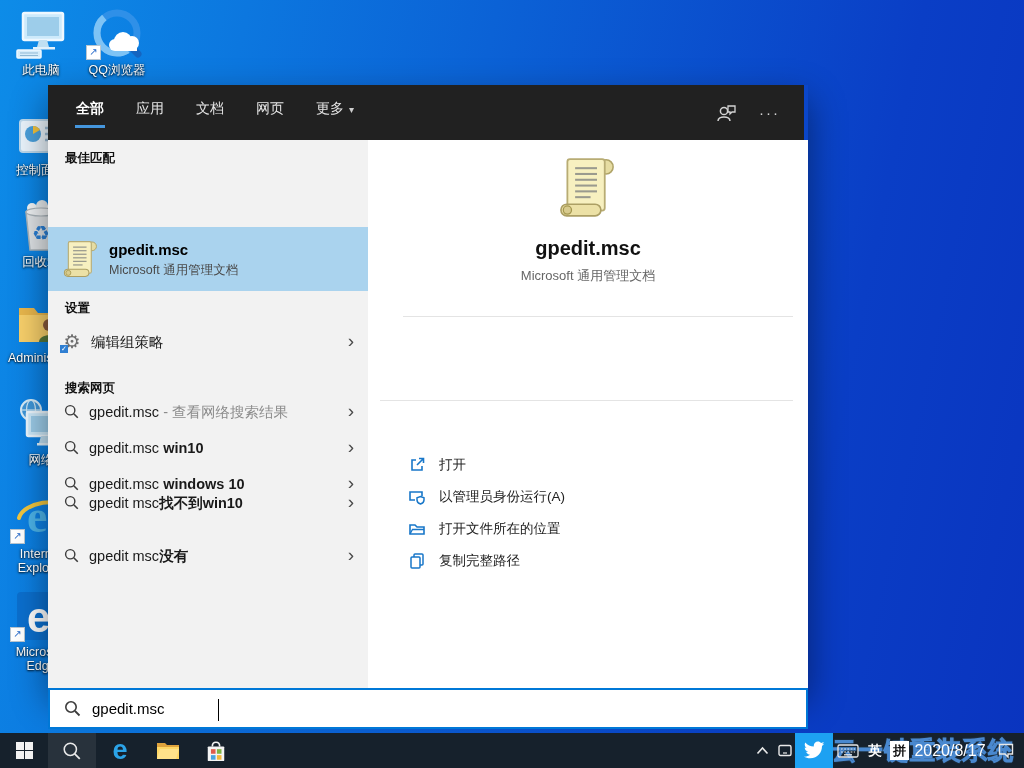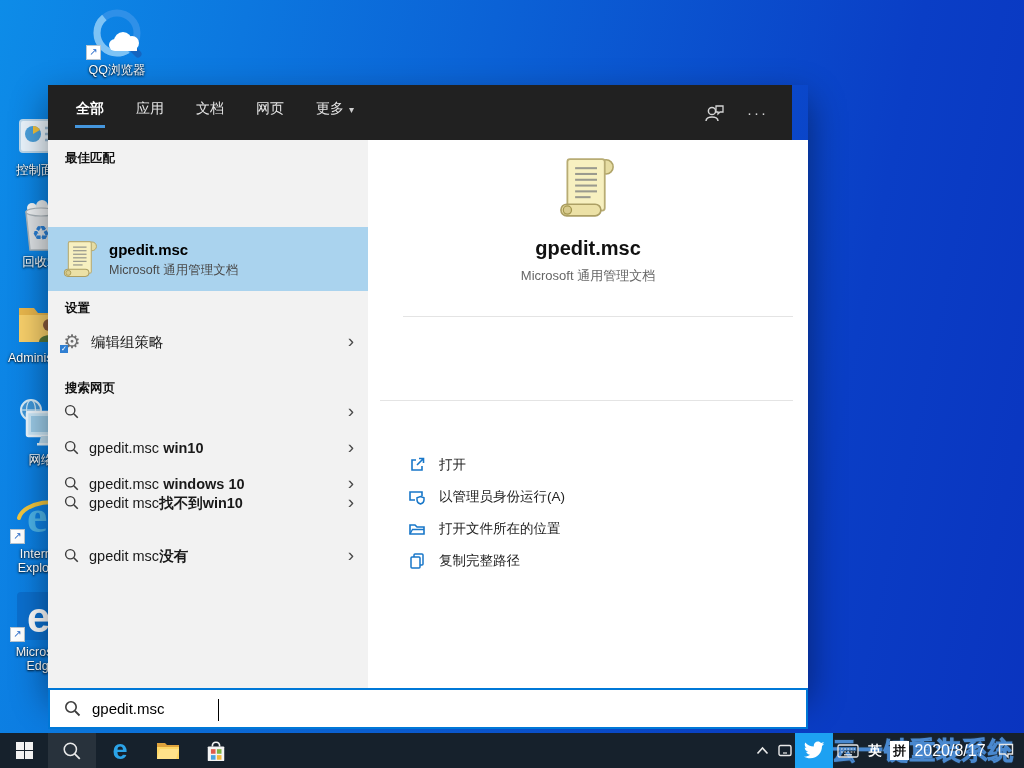--- a/index.html
+++ b/index.html
@@ -12,21 +12,21 @@
   .dicon{position:absolute;width:66px;text-align:center;z-index:1;}
   .dicon .art{height:52px;display:flex;align-items:flex-end;justify-content:center;position:relative;}
   .dicon .lbl{margin-top:3px;font-size:12.5px;color:#fff;line-height:14px;
               text-shadow:0 1px 2px rgba(0,0,0,.85),0 0 3px rgba(0,0,0,.5);}
   .badge{position:absolute;left:2px;bottom:0;width:13px;height:13px;background:#fff;border:1px solid #b9c6d0;
          font-size:10px;line-height:12px;color:#1d64c8;text-align:center;}
 
   
   .panel{position:absolute;left:48px;top:85px;width:760px;height:603px;z-index:10;
          box-shadow:0 14px 34px rgba(0,0,0,.45);}
-  .panel-header{position:absolute;left:0;top:0;right:16px;height:55px;background:#212121;
+  .panel-header{position:absolute;left:0;top:0;right:4px;height:55px;background:#212121;
                 display:flex;align-items:center;}
   .tabs{display:flex;align-items:center;margin-left:27px;gap:30px;}
   .tab{position:relative;color:#e6e6e6;font-size:14px;padding:4px 1px 12px;cursor:default;}
   .tab.active{font-weight:bold;color:#fff;}
   .tab.active:after{content:"";position:absolute;left:0;right:0;bottom:2px;height:3px;background:#4596dd;}
   .tab .caret{font-size:10px;margin-left:5px;color:#cfcfcf;}
   .hdr-right{margin-left:auto;display:flex;align-items:center;gap:22px;margin-right:24px;color:#d4d4d4;}
   .dots{font-size:15px;letter-spacing:2px;color:#d4d4d4;}
 
   .panel-body{position:absolute;left:0;top:55px;right:0;bottom:0;background:#fff;}
@@ -108,20 +108,34 @@
       <line x1="14" y1="20" x2="31" y2="20" stroke="#9a9a8e" stroke-width="1.6"></line>
       <line x1="14" y1="24.5" x2="31" y2="24.5" stroke="#9a9a8e" stroke-width="1.6"></line>
       <line x1="14" y1="29" x2="31" y2="29" stroke="#9a9a8e" stroke-width="1.6"></line>
       <line x1="14" y1="33.5" x2="26" y2="33.5" stroke="#9a9a8e" stroke-width="1.6"></line>
       <rect x="3" y="39" width="31" height="9" rx="4.5" fill="#ece1a6" stroke="#ac9f64" stroke-width="1.3"></rect>
       <circle cx="8" cy="43.5" r="3.2" fill="#d8cb8e" stroke="#a4974f" stroke-width="1"></circle>
     </g>
   </defs>
 </svg>
 
+  <div class="dicon" style="left:8px;top:8px">
+    <div class="art">
+      <svg width="52" height="50" viewBox="0 0 52 50">
+        <rect x="8" y="3" width="40" height="27" rx="1.5" fill="#cdeafb" stroke="#eef8ff" stroke-width="2.5"></rect>
+        <rect x="12" y="7" width="32" height="19" fill="#9dcdea"></rect>
+        <polygon points="24,30 32,30 34,37 22,37" fill="#bfdff2"></polygon>
+        <rect x="18" y="37" width="22" height="2.5" fill="#e2f1fb"></rect>
+        <rect x="2" y="40" width="24" height="8" rx="1" fill="#d6ecfa" stroke="#eef8ff" stroke-width="1.5"></rect>
+        <line x1="5" y1="43" x2="23" y2="43" stroke="#8fb8d4" stroke-width="1"></line>
+        <line x1="5" y1="45.5" x2="23" y2="45.5" stroke="#8fb8d4" stroke-width="1"></line>
+      </svg>
+    </div>
+    <div class="lbl">此电脑</div>
+  </div>
 
   <div class="dicon" style="left:84px;top:8px">
     <div class="art">
       <svg width="54" height="52" viewBox="0 0 54 52">
         <circle cx="27" cy="25" r="20" fill="none" stroke="#2f90e8" stroke-width="7"></circle>
         <circle cx="27" cy="25" r="20" fill="none" stroke="#7ec3f5" stroke-width="7" stroke-dasharray="60 120" stroke-dashoffset="-20"></circle>
         <line x1="40" y1="38" x2="48" y2="46" stroke="#1565c0" stroke-width="7" stroke-linecap="round"></line>
         <circle cx="33" cy="33" r="9" fill="#fff"></circle>
         <circle cx="42" cy="35" r="7" fill="#fff"></circle>
         <circle cx="25" cy="37" r="6" fill="#fff"></circle>
@@ -255,20 +269,21 @@
           <span class="rtext">编辑组策略</span>
           <span class="chev">›</span>
         </div>
 
         <div class="sec-h" style="top:240px">搜索网页</div>
 
         <div class="row webrow" style="top:254px">
           <svg class="mag16" viewBox="0 0 18 18">
               <use href="#sym-mag"></use>
             </svg>
+          <span class="rtext"><span>gpedit.msc</span><b></b><span class="gray"> - 查看网络搜索结果</span></span>
           <span class="chev">›</span>
         </div>
         <div class="row webrow" style="top:290px">
           <svg class="mag16" viewBox="0 0 18 18">
               <use href="#sym-mag"></use>
             </svg>
           <span class="rtext"><span>gpedit.msc </span><b>win10</b><span class="gray"></span></span>
           <span class="chev">›</span>
         </div>
         <div class="row webrow" style="top:326px">

